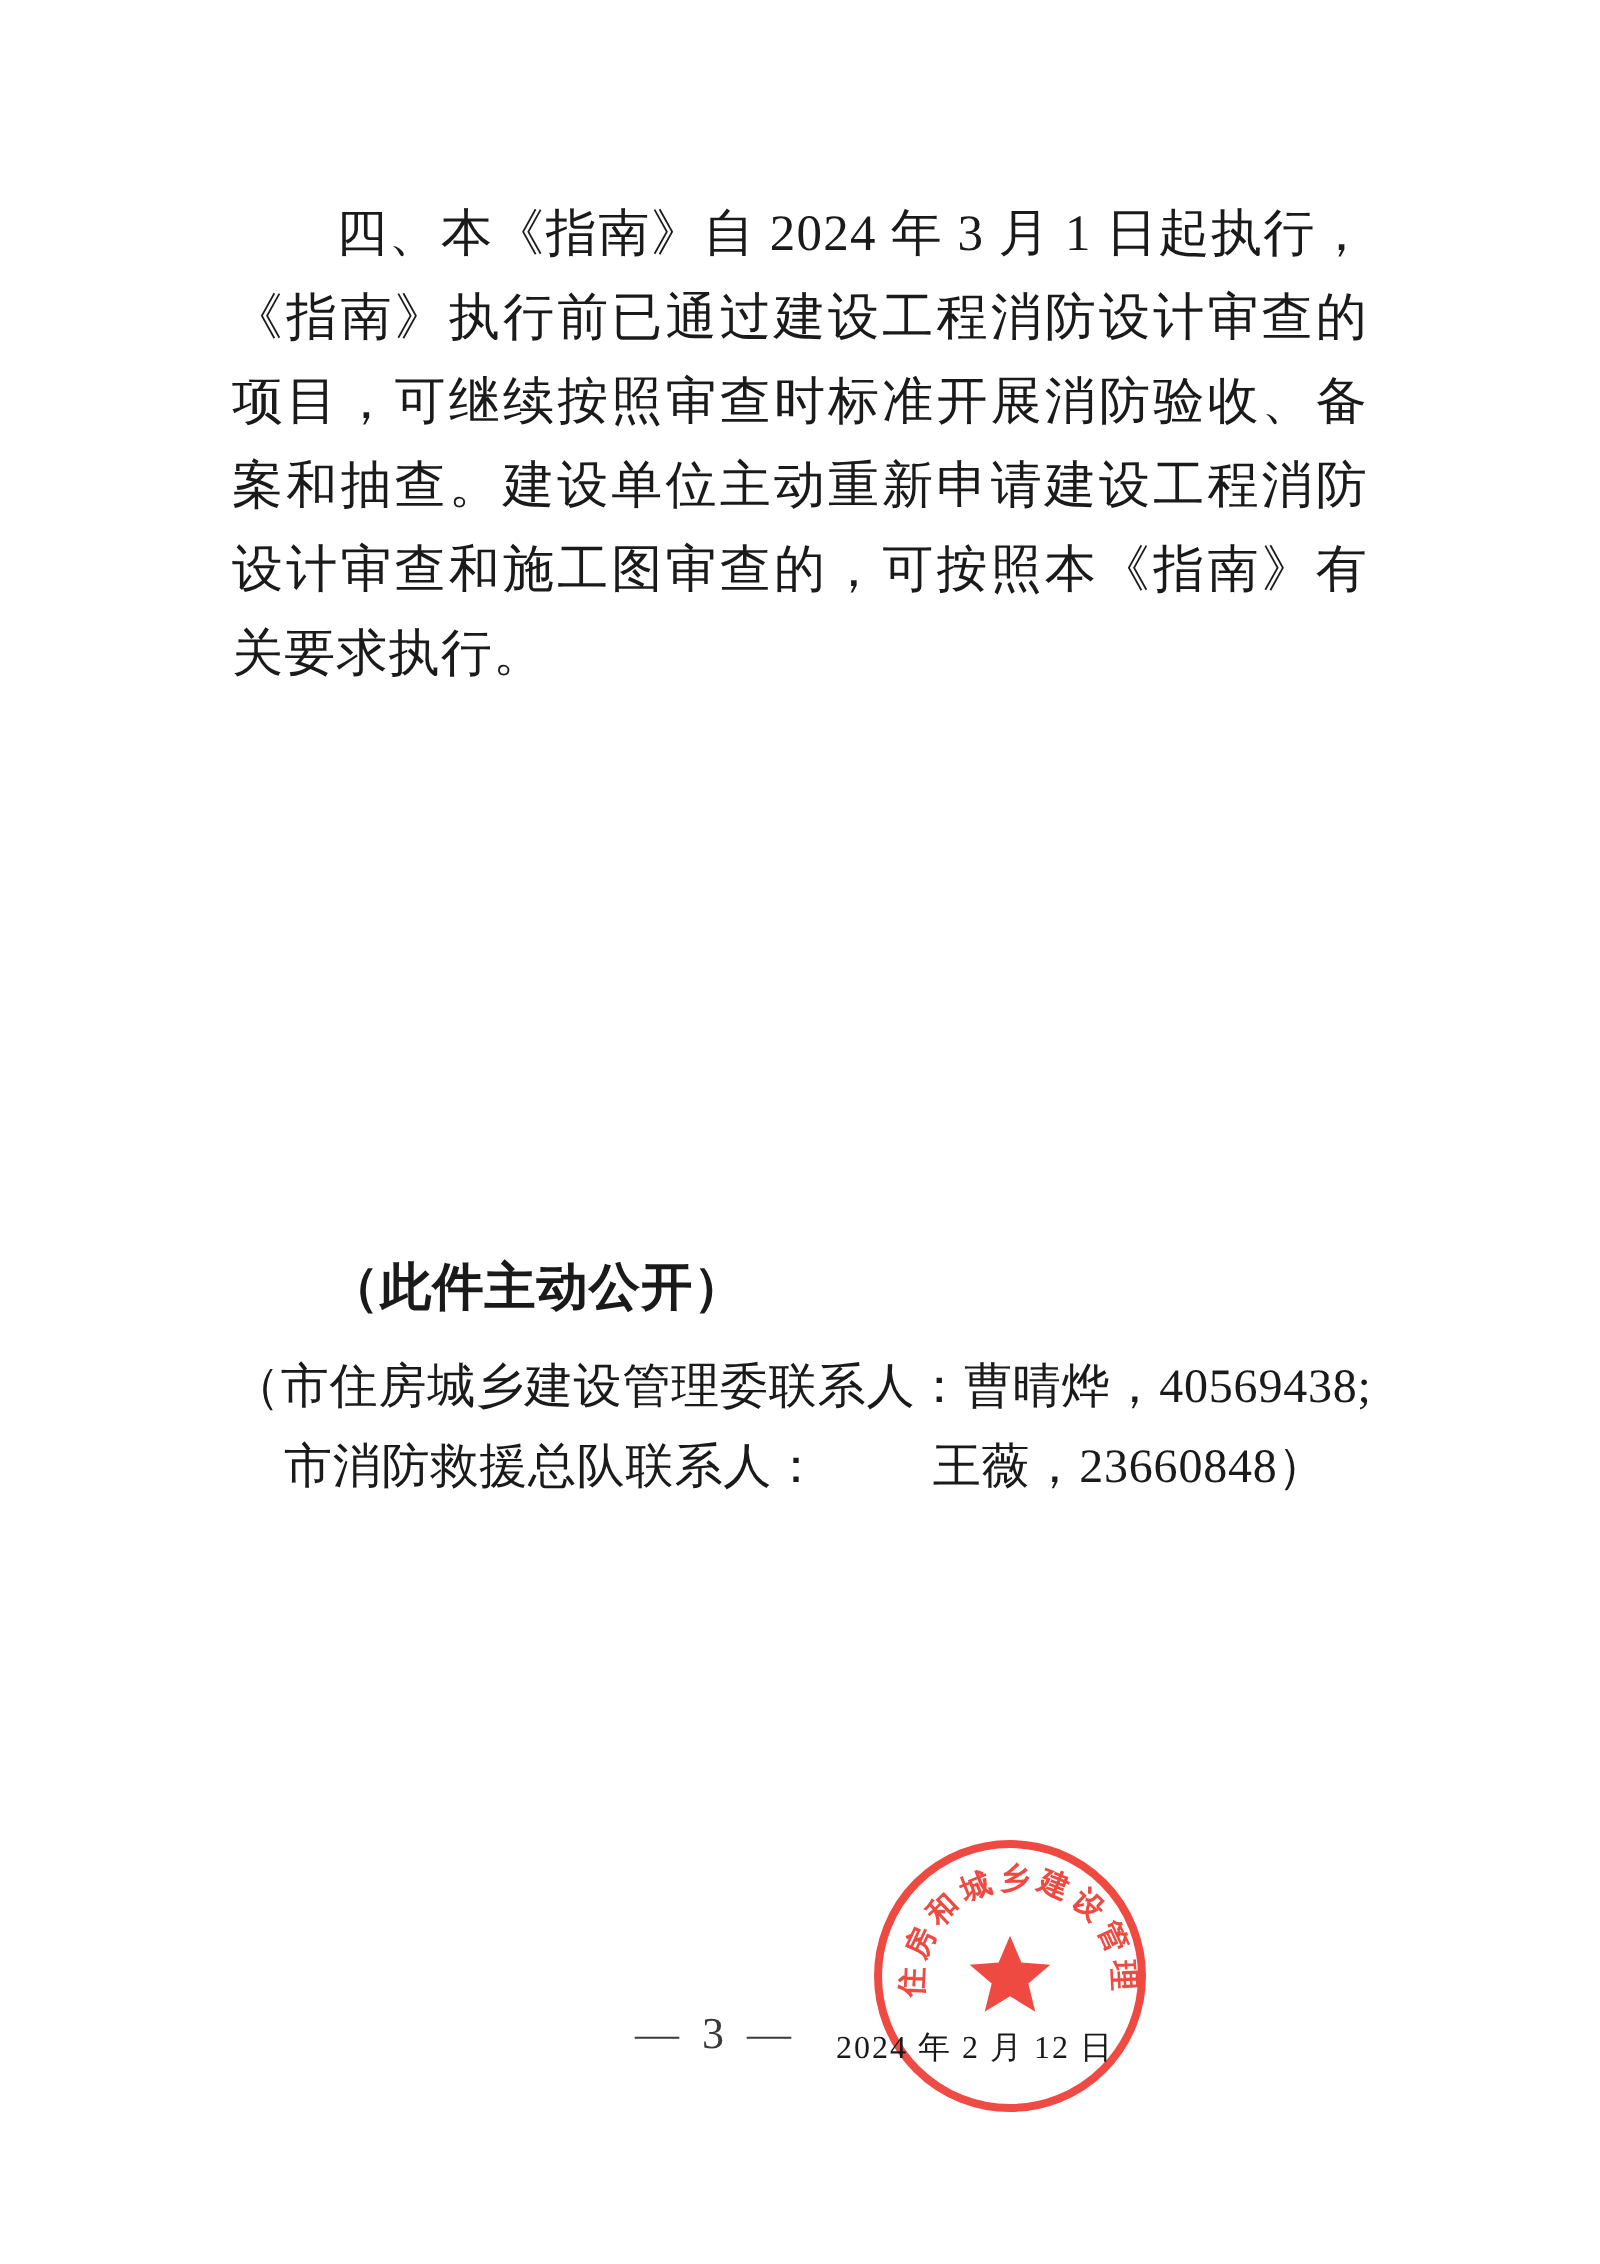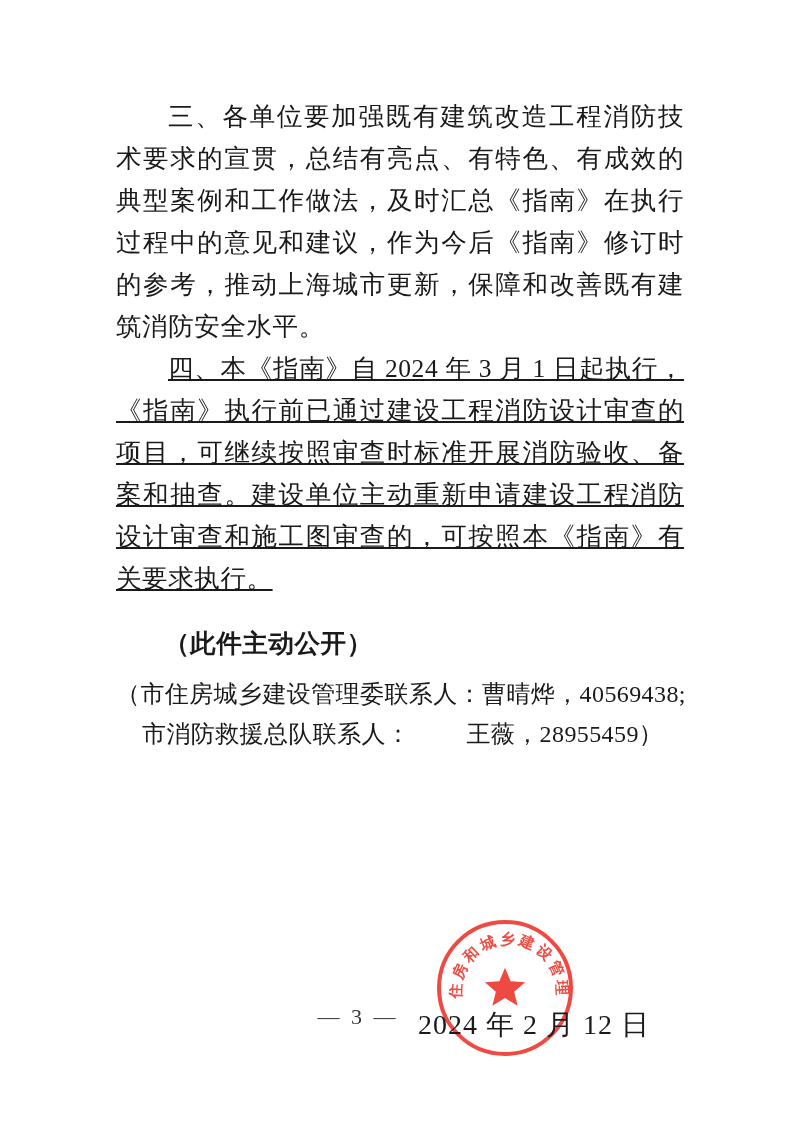--- a/index.html
+++ b/index.html
@@ -84,21 +84,21 @@
     fill: #ee3b33;
     font-family: "Liberation Serif", "DejaVu Serif", serif;
     font-size: 15px;
     font-weight: bold;
     letter-spacing: 3.2px;
   }
   .date-line {
     position: absolute;
     left: 418px;
     top: 552px;
-    font-size: 28px;
+    font-size: 16px;
     line-height: 30px;
     color: #1a1a1a;
     letter-spacing: 1px;
     white-space: nowrap;
     font-family: "Liberation Serif", "DejaVu Serif", serif;
   }
 
   
   .notes {
     position: absolute;
@@ -144,21 +144,20 @@
     letter-spacing: 3px;
     font-family: "Liberation Serif", "DejaVu Serif", serif;
   }
 </style>
 </head>
 <body>
 
 <div class="page">
 
   <div class="doc-body">
-    <p class="para indent">三、各单位要加强既有建筑改造工程消防技术要求的宣贯，总结有亮点、有特色、有成效的典型案例和工作做法，及时汇总《指南》在执行过程中的意见和建议，作为今后《指南》修订时的参考，推动上海城市更新，保障和改善既有建筑消防安全水平。</p>
     <p class="para indent">四、本《指南》自 2024 年 3 月 1 日起执行，《指南》执行前已通过建设工程消防设计审查的项目，可继续按照审查时标准开展消防验收、备案和抽查。建设单位主动重新申请建设工程消防设计审查和施工图审查的，可按照本《指南》有关要求执行。</p>
   </div>
 
   <div class="sign-area">
 
     <div class="seal">
       <svg class="seal-arc-text" viewBox="0 0 136 136">
         <defs>
           <path id="sealArc" d="M 20,68 A 48,48 0 0 1 116,68"></path>
         </defs>
@@ -171,19 +170,19 @@
       </svg>
     </div>
 
     <div class="date-line">2024 年 2 月 12 日</div>
   </div>
 
   <div class="notes">
     <p class="note-public">（此件主动公开）</p>
     <p class="note-contact">（市住房城乡建设管理委联系人：曹晴烨，40569438;</p>
     <p class="note-contact second">
-      <span>市消防救援总队联系人：</span><span class="contact-gap"></span><span>王薇，28955459）</span>
+      <span>市消防救援总队联系人：</span><span class="contact-gap"></span><span>王薇，23660848）</span>
     </p>
   </div>
 
   <div class="page-number">— 3 —</div>
 
 </div>
 
 </body></html>

